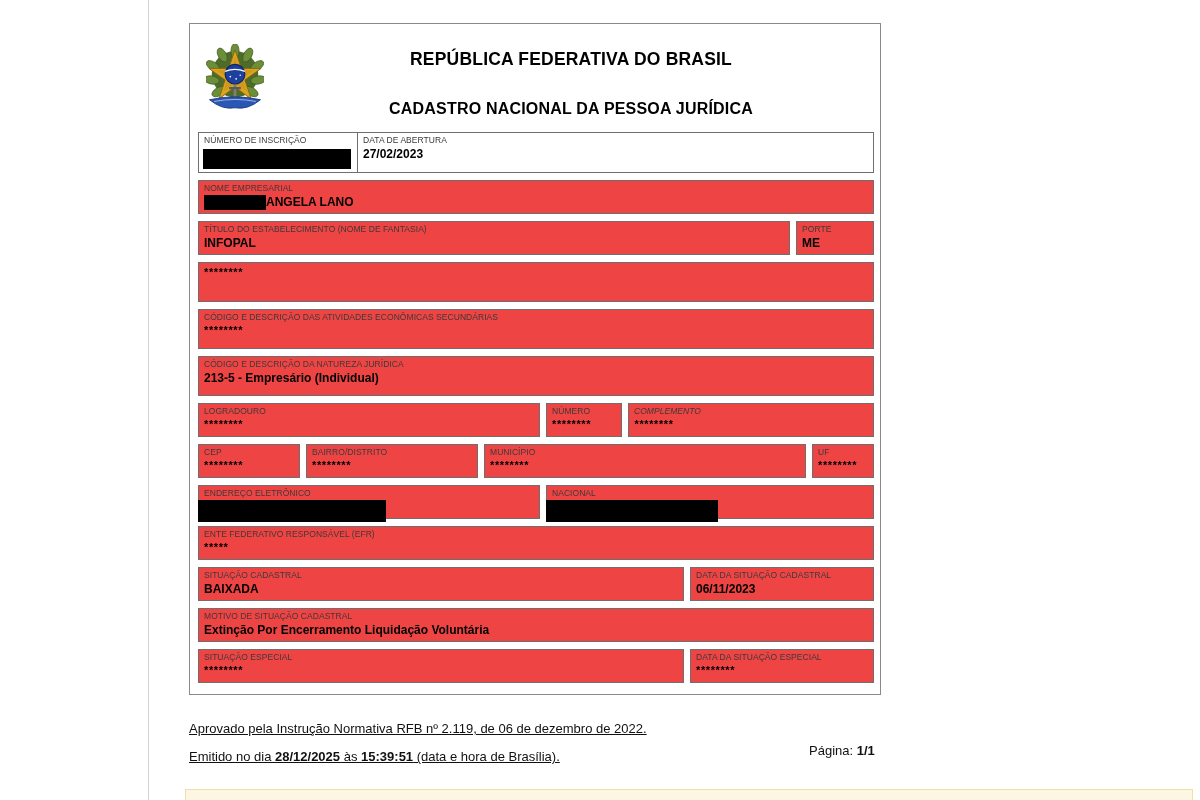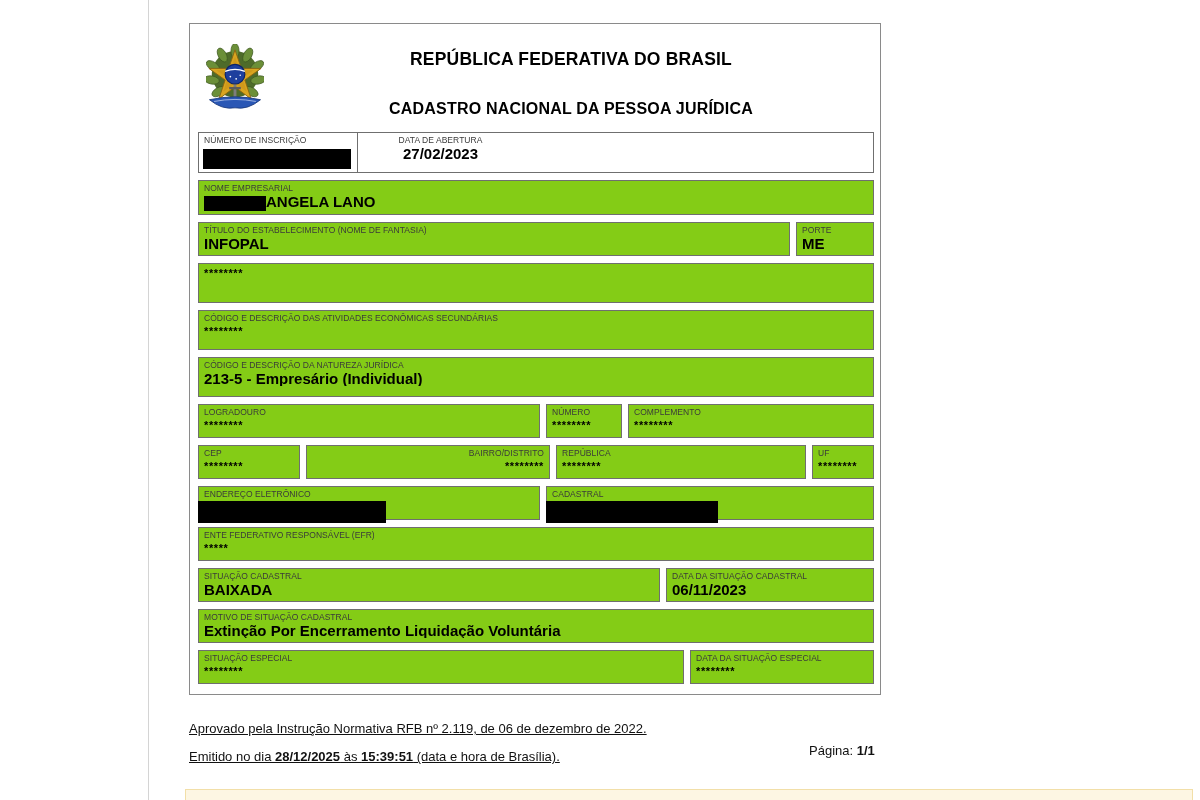--- a/index.html
+++ b/index.html
@@ -97,39 +97,39 @@
 
   
   .row {
     display: flex;
     gap: 6px;
     margin-bottom: 7px;
   }
 
   .box {
     border: 1px solid #6f6f6f;
-    background: #84cc16;
+    background: #ef4444;
     padding: 2px 5px 3px 5px;
     position: relative;
     min-height: 34px;
   }
 
   .box.tall   { min-height: 40px; }
 
   .lbl {
     font-size: 8.5px;
     color: #3a3a3a;
     letter-spacing: .05px;
     line-height: 11px;
     white-space: nowrap;
     overflow: hidden;
   }
 
   .val {
-    font-size: 15px;
+    font-size: 12px;
     font-weight: bold;
     color: #000;
     line-height: 14px;
     margin-top: 1px;
     white-space: nowrap;
     overflow: hidden;
   }
 
   .val.mask {
     font-size: 11px;
@@ -161,21 +161,21 @@
 
   .banner-cell {
     padding: 2px 5px 3px 5px;
     position: relative;
   }
 
   .banner-cell + .banner-cell { border-left: 1px solid #6f6f6f; }
 
   .cell-num  { width: 158px; }
   .cell-mid  { flex: 1; display: flex; flex-direction: column; justify-content: center; }
-  .cell-date { width: 166px; text-align: center; }
+  .cell-date { width: 166px; }
 
   .banner-title {
     text-align: center;
     font-size: 13.2px;
     font-weight: bold;
     line-height: 15px;
     color: #000;
   }
 
   
@@ -319,69 +319,69 @@
 
         <div class="row">
           <div class="box" style="flex:1;">
             <div class="lbl">LOGRADOURO</div>
             <div class="val mask">********</div>
           </div>
           <div class="box" style="width:76px;">
             <div class="lbl">NÚMERO</div>
             <div class="val mask">********</div>
           </div>
-          <div class="box" style="width:246px;">
+          <div class="box" style="width:246px;font-style:italic;">
             <div class="lbl">COMPLEMENTO</div>
             <div class="val mask">********</div>
           </div>
         </div>
 
         <div class="row">
           <div class="box" style="width:102px;">
             <div class="lbl">CEP</div>
             <div class="val mask">********</div>
           </div>
-          <div class="box" style="width:244px;text-align:right;">
+          <div class="box" style="width:172px;">
             <div class="lbl">BAIRRO/DISTRITO</div>
             <div class="val mask">********</div>
           </div>
           <div class="box" style="flex:1;">
-            <div class="lbl">REPÚBLICA</div>
+            <div class="lbl">MUNICÍPIO</div>
             <div class="val mask">********</div>
           </div>
           <div class="box" style="width:62px;">
             <div class="lbl">UF</div>
             <div class="val mask">********</div>
           </div>
         </div>
 
         <div class="row">
           <div class="box" style="width:342px;">
             <div class="lbl">ENDEREÇO ELETRÔNICO</div>
             <div class="redact-abs" style="left:-1px; top:14px; width:188px; height:22px;"></div>
           </div>
           <div class="box" style="flex:1;">
-            <div class="lbl">CADASTRAL</div>
+            <div class="lbl">NACIONAL</div>
             <div class="redact-abs" style="left:-1px; top:14px; width:172px; height:22px;"></div>
           </div>
         </div>
 
         <div class="row">
           <div class="box" style="flex:1;">
             <div class="lbl">ENTE FEDERATIVO RESPONSÁVEL (EFR)</div>
             <div class="val mask">*****</div>
           </div>
         </div>
 
         <div class="row">
           <div class="box" style="flex:1;">
             <div class="lbl">SITUAÇÃO CADASTRAL</div>
             <div class="val">BAIXADA</div>
           </div>
-          <div class="box" style="width:208px;">
+          <div class="box" style="width:184px;">
             <div class="lbl">DATA DA SITUAÇÃO CADASTRAL</div>
             <div class="val">06/11/2023</div>
           </div>
         </div>
 
         <div class="row">
           <div class="box" style="flex:1;">
             <div class="lbl">MOTIVO DE SITUAÇÃO CADASTRAL</div>
             <div class="val">Extinção Por Encerramento Liquidação Voluntária</div>
           </div>

